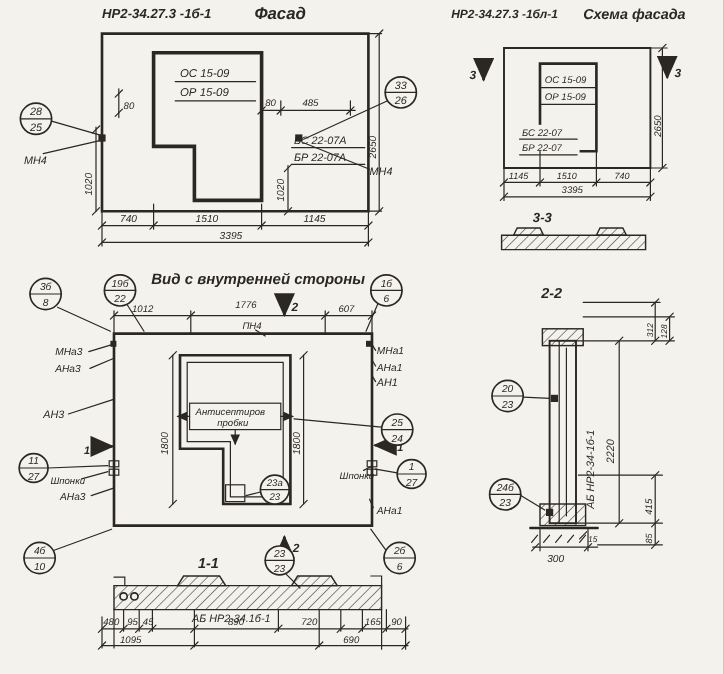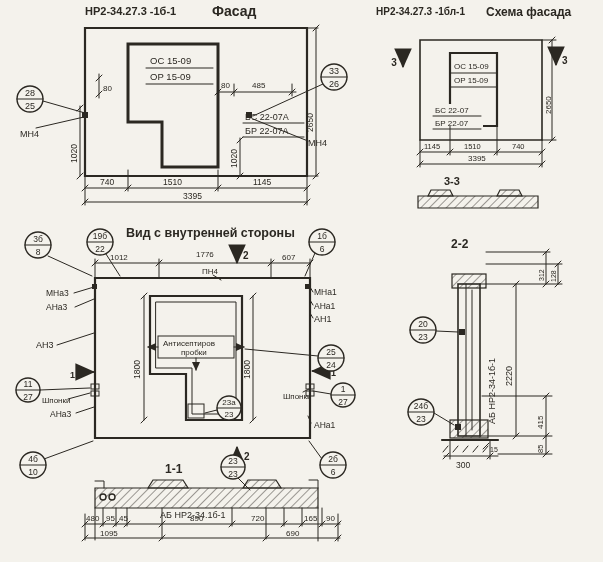--- a/index.html
+++ b/index.html
@@ -1,16 +1,16 @@
 <!DOCTYPE html>
 <html><head>
 <meta charset="utf-8">
 <style>
   html,body{margin:0;padding:0;background:#f4f2ec;}
-  .sheet{width:603px;height:562px;position:relative;background:#c2410c;overflow:hidden;}
+  .sheet{width:603px;height:562px;position:relative;background:#c2410c;overflow:hidden;font-style:italic;}
   svg{display:block;}
   text{font-family:"Liberation Sans","DejaVu Sans",sans-serif;fill:#2b2822;}
   .b{font-weight:bold;}
   .mid{text-anchor:middle;}
   .t7{font-size:7px}.t75{font-size:7.5px}.t8{font-size:8px}.t85{font-size:8.5px}
   .t9{font-size:9px}.t95{font-size:9.5px}.t10{font-size:10px}.t11{font-size:11px}
   .t12{font-size:12px}.t125{font-size:12.5px}.t14{font-size:14px}
   .s1{stroke:#2b2822;stroke-width:1;fill:none;stroke-linecap:round;}
   .s15{stroke:#2b2822;stroke-width:1.6;fill:none;stroke-linecap:round;}
   .s2{stroke:#2b2822;stroke-width:2.2;fill:none;stroke-linecap:round;}

